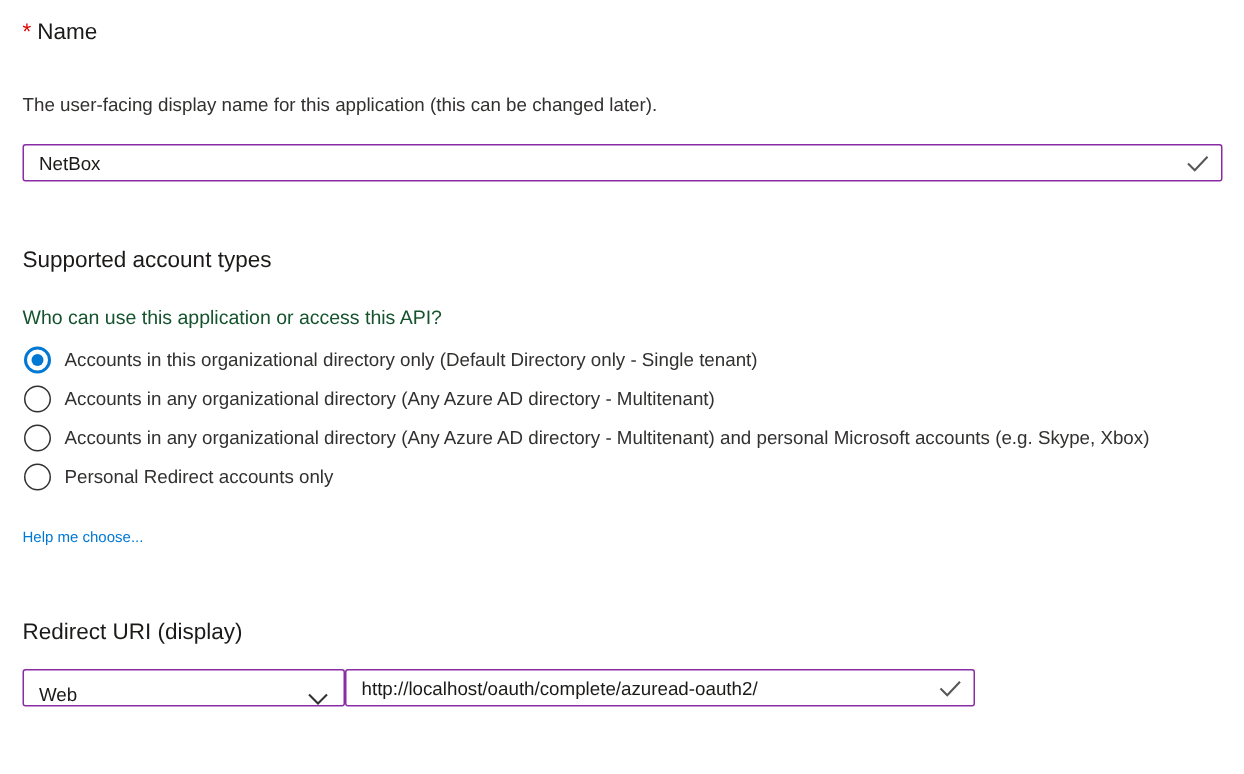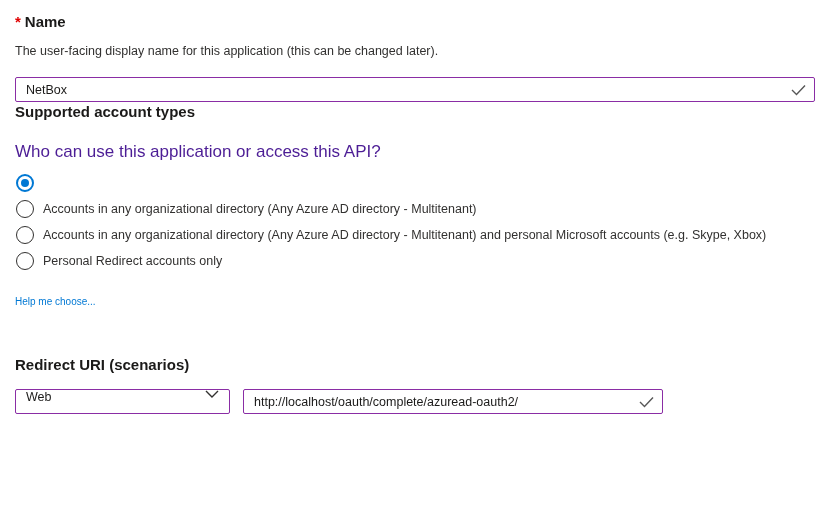--- a/index.html
+++ b/index.html
@@ -5,44 +5,44 @@
   * { margin: 0; padding: 0; box-sizing: border-box; }
   html, body { background: #ffffff; }
   body {
     width: 829px; height: 516px; overflow: hidden;
     font-family: "Liberation Sans", "DejaVu Sans", sans-serif;
     color: #323130;
   }
   .page { padding: 12px 14px 0 15px; }
 
   .section-title {
-    font-size: 15px; line-height: 20px; font-weight: 700; color: #1b1a19;
+    font-size: 15px; line-height: 20px; font-weight: 400; color: #1b1a19;
   }
   .required { color: #e00000; margin-right: 4px; }
   .desc {
-    margin-top: 10px; font-size: 12.5px; line-height: 19px; color: #323130;
+    margin-top: 29px; font-size: 12.5px; line-height: 19px; color: #323130;
     max-width: 806px;
   }
 
   
   .field {
     position: relative; height: 25px; background: #fff;
     border: 1px solid #8a2da5; border-radius: 2px;
     display: flex; align-items: center;
   }
   .field input {
     border: none; outline: none; background: transparent;
     font-family: inherit; font-size: 12.5px; color: #1b1a19;
     width: 100%; height: 100%; padding: 0 26px 0 10px;
   }
   .name-field { margin-top: 16px; width: 800px; }
   .valid-icon { position: absolute; right: 8px; top: 5px; pointer-events: none; }
 
-  .section2 { }
-  .question { margin-top: 20px; font-size: 17px; color: #4c1d95; }
+  .section2 { margin-top: 43px; }
+  .question { margin-top: 20px; font-size: 13px; color: #14532d; }
 
   .radio-group { margin-top: 8px; }
   .radio-row { display: flex; align-items: center; height: 26px; cursor: pointer; }
   .radio {
     width: 18px; height: 18px; border: 1px solid #323130; border-radius: 50%;
     background: #fff; position: relative; flex: none; margin-left: 1px;
   }
   .radio.selected { border: 2px solid #0078d4; }
   .radio.selected::after {
     content: ""; position: absolute; inset: 3px; border-radius: 50%;
@@ -53,25 +53,25 @@
   .help-link {
     display: inline-block; margin-top: 22px; font-size: 10px;
     color: #0078d4; text-decoration: none; cursor: pointer;
   }
 
   .section3 { margin-top: 46px; }
 
   .controls-row { margin-top: 14px; display: flex; align-items: center; }
   .platform-select {
     width: 215px; height: 25px; border: 1px solid #8a2da5; border-radius: 2px;
-    display: flex; align-items: flex-start; justify-content: space-between;
+    display: flex; align-items: flex-end; justify-content: space-between;
     padding: 0 10px; cursor: pointer; background: #fff;
   }
   .platform-select .select-value { font-size: 12.5px; color: #1b1a19; }
-  .uri-field { margin-left: 13px; width: 420px; }
+  .uri-field { width: 420px; }
 </style>
 </head>
 <body>
 
 <div class="page">
 
   <div class="section">
     <h2 class="section-title"><span class="required">*</span><span>Name</span></h2>
     <p class="desc">The user-facing display name for this application (this can be changed later).</p>
     <div class="field name-field">
@@ -82,40 +82,41 @@
     </div>
   </div>
 
   <div class="section section2">
     <h2 class="section-title">Supported account types</h2>
     <p class="question">Who can use this application or access this API?</p>
 
     <div class="radio-group">
       <div class="radio-row">
         <span class="radio selected"></span>
+        <span class="radio-label">Accounts in this organizational directory only (Default Directory only - Single tenant)</span>
       </div>
       <div class="radio-row">
         <span class="radio"></span>
         <span class="radio-label">Accounts in any organizational directory (Any Azure AD directory - Multitenant)</span>
       </div>
       <div class="radio-row">
         <span class="radio"></span>
         <span class="radio-label">Accounts in any organizational directory (Any Azure AD directory - Multitenant) and personal Microsoft accounts (e.g. Skype, Xbox)</span>
       </div>
       <div class="radio-row">
         <span class="radio"></span>
         <span class="radio-label">Personal Redirect accounts only</span>
       </div>
     </div>
 
     <a class="help-link">Help me choose...</a>
   </div>
 
   <div class="section section3">
-    <h2 class="section-title">Redirect URI (scenarios)</h2>
+    <h2 class="section-title">Redirect URI (display)</h2>
 
     <div class="controls-row">
       <div class="platform-select">
         <span class="select-value">Web</span>
         <svg width="14" height="8" viewBox="0 0 14 8">
           <polyline points="1,1 7,7 13,1" fill="none" stroke="#323130" stroke-width="1.4"></polyline>
         </svg>
       </div>
       <div class="field uri-field">
         <input type="text" value="http://localhost/oauth/complete/azuread-oauth2/" style="">

